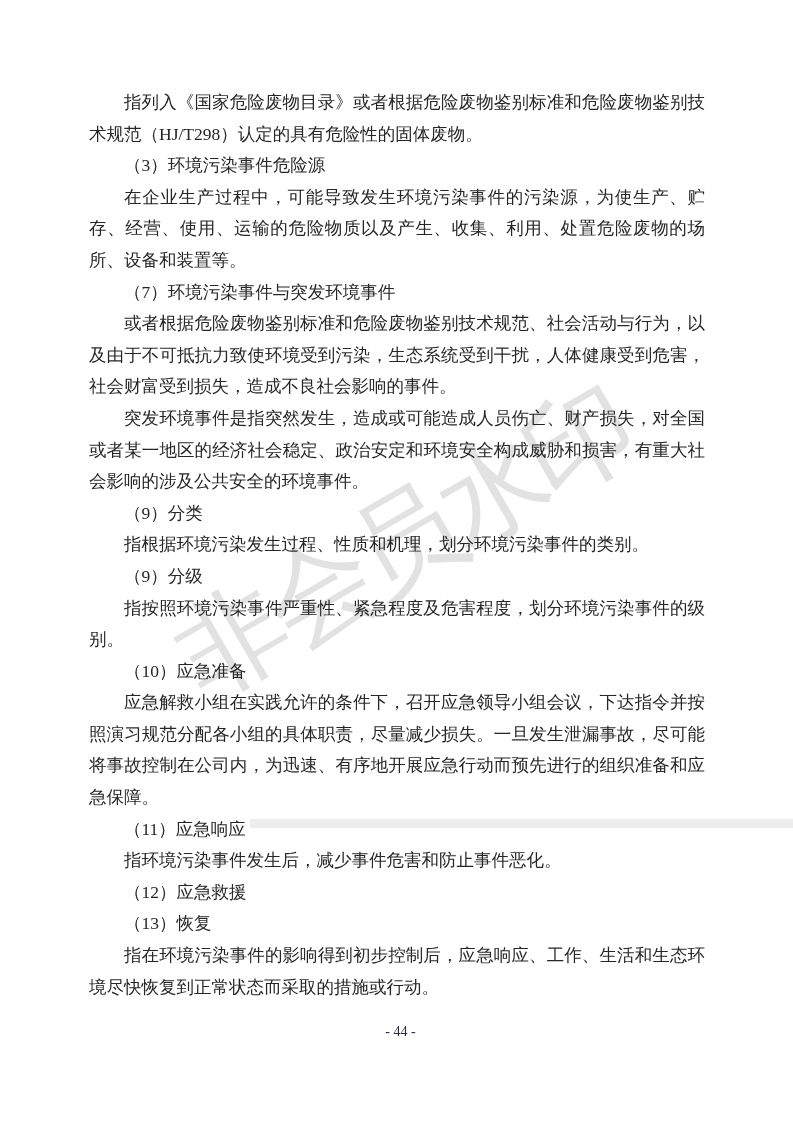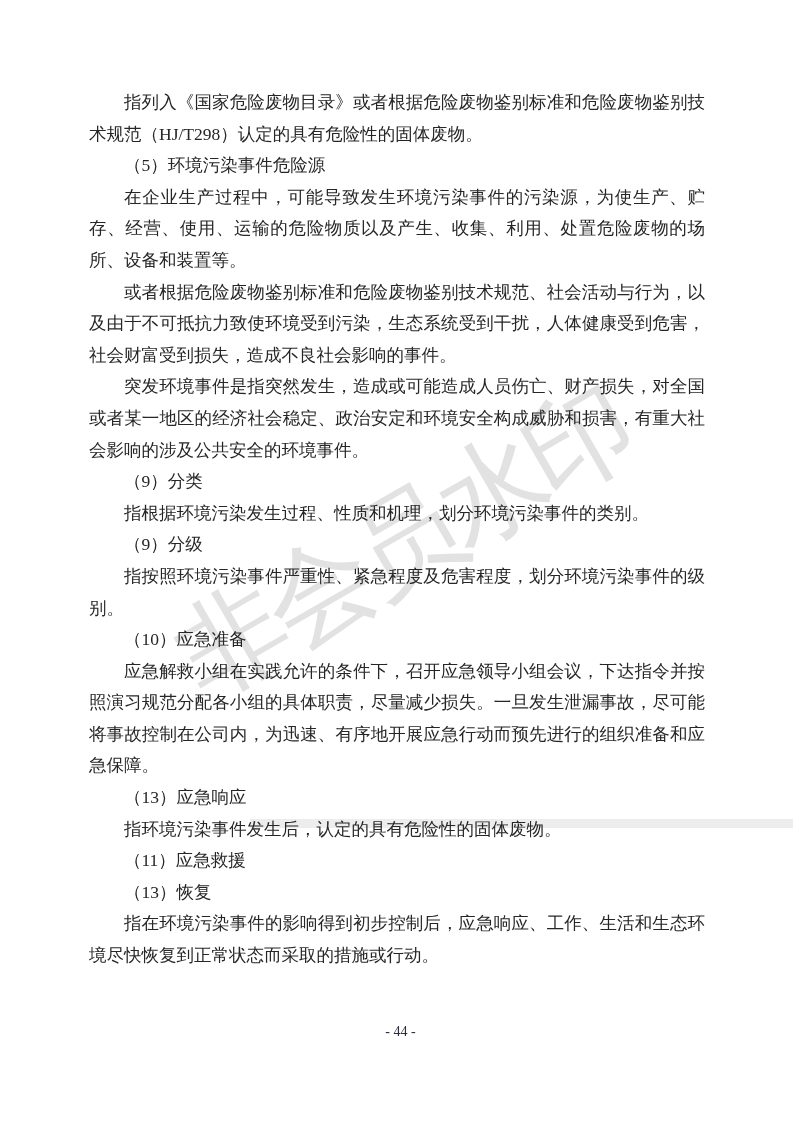--- a/index.html
+++ b/index.html
@@ -74,32 +74,33 @@
 <body>
 
 <div class="page">
 
   <div class="watermark">非会员水印</div>
 
   <div class="scan-band"></div>
 
   <div class="content">
     <p>指列入《国家危险废物目录》或者根据危险废物鉴别标准和危险废物鉴别技术规范（HJ/T298）认定的具有危险性的固体废物。</p>
-    <p>（5）环境污染事件危险源</p>
+    <p>（3）环境污染事件危险源</p>
     <p>在企业生产过程中，可能导致发生环境污染事件的污染源，为使生产、贮存、经营、使用、运输的危险物质以及产生、收集、利用、处置危险废物的场所、设备和装置等。</p>
+    <p>（7）环境污染事件与突发环境事件</p>
     <p>或者根据危险废物鉴别标准和危险废物鉴别技术规范、社会活动与行为，以及由于不可抵抗力致使环境受到污染，生态系统受到干扰，人体健康受到危害，社会财富受到损失，造成不良社会影响的事件。</p>
     <p>突发环境事件是指突然发生，造成或可能造成人员伤亡、财产损失，对全国或者某一地区的经济社会稳定、政治安定和环境安全构成威胁和损害，有重大社会影响的涉及公共安全的环境事件。</p>
     <p>（9）分类</p>
     <p>指根据环境污染发生过程、性质和机理，划分环境污染事件的类别。</p>
     <p>（9）分级</p>
     <p>指按照环境污染事件严重性、紧急程度及危害程度，划分环境污染事件的级别。</p>
     <p>（10）应急准备</p>
     <p>应急解救小组在实践允许的条件下，召开应急领导小组会议，下达指令并按照演习规范分配各小组的具体职责，尽量减少损失。一旦发生泄漏事故，尽可能将事故控制在公司内，为迅速、有序地开展应急行动而预先进行的组织准备和应急保障。</p>
-    <p>（13）应急响应</p>
-    <p>指环境污染事件发生后，认定的具有危险性的固体废物。</p>
-    <p>（11）应急救援</p>
+    <p>（11）应急响应</p>
+    <p>指环境污染事件发生后，减少事件危害和防止事件恶化。</p>
+    <p>（12）应急救援</p>
     <p>（13）恢复</p>
     <p>指在环境污染事件的影响得到初步控制后，应急响应、工作、生活和生态环境尽快恢复到正常状态而采取的措施或行动。</p>
   </div>
 
   <div class="page-number">- 44 -</div>
 
 </div>
 
 </body></html>

